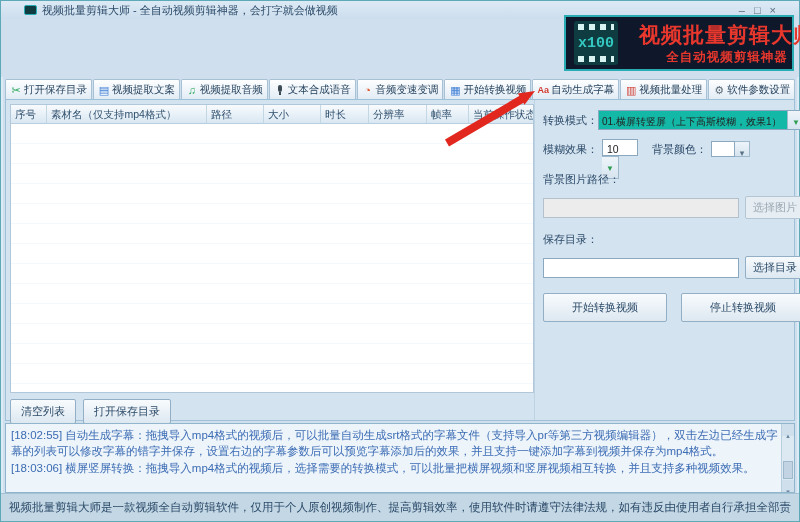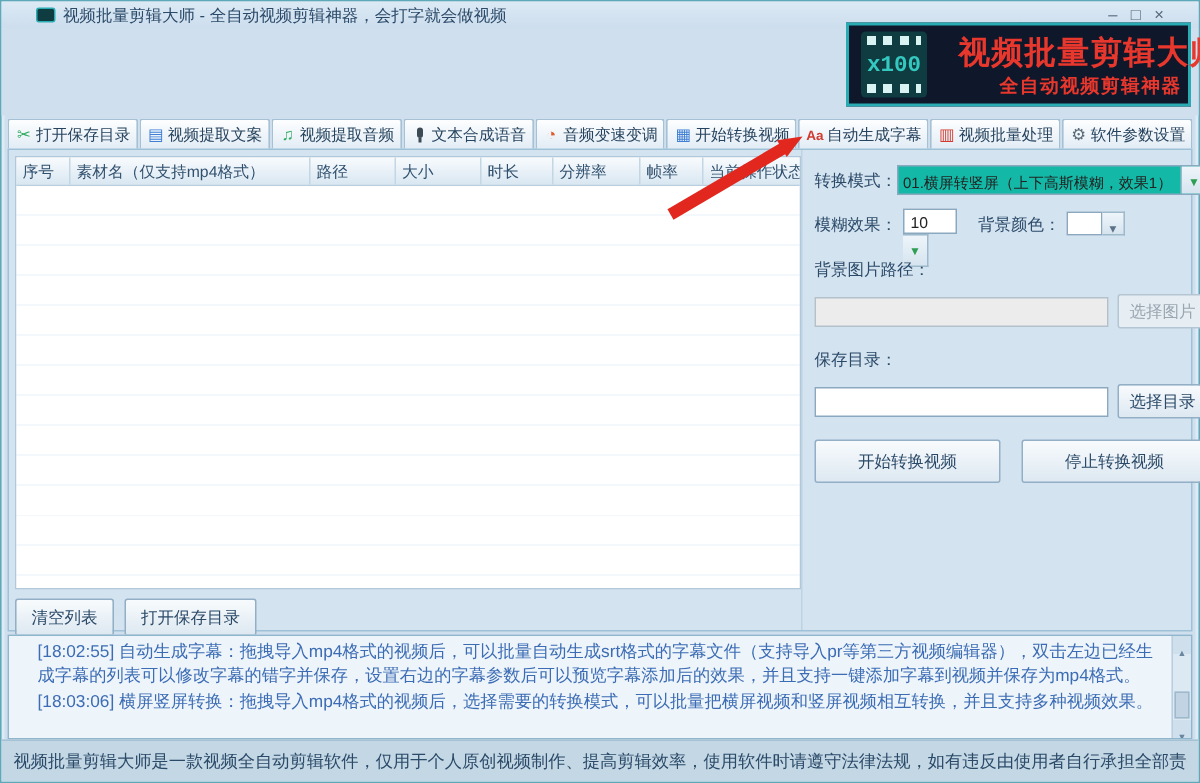--- a/index.html
+++ b/index.html
@@ -118,21 +118,21 @@
   .mini-drop::before { content:"▾"; font-size:9px; color:#5c7387; line-height:14px; }
   .text-input { flex:1; height:20px; border:1px solid #8aa8bf; background:#fff; font-size:11px; padding:0 3px; }
   .text-input.disabled { background:#ececec; border-color:#b4c1cc; }
   .panel-row .btn { margin-left:6px; padding:3px 7px; }
   .action-row { margin-top:14px; gap:14px; display:flex; }
   .action-row .btn { padding:6px 28px; }
   
   .log {
     position:relative; margin:2px 4px 0 4px; height:70px;
     border:1px solid #8fb6cc; background:#edf4fa;
-    padding:3px 16px 3px 19px; overflow:hidden;
+    padding:3px 16px 3px 5px; overflow:hidden;
   }
   .log-entry { font-size:11.5px; color:#3c6cb4; line-height:16px; margin-bottom:1px; }
   .log-scroll { position:absolute; top:0; right:0; width:13px; height:100%;
     background:#dce9f3; border-left:1px solid #b8cfdf; }
   .scroll-btn { position:absolute; left:0; width:12px; height:12px; text-align:center;
     background:#cfe0ec; }
   .scroll-btn.up { top:0; } .scroll-btn.down { bottom:0; }
   .scroll-btn.up::before { content:"▲"; font-size:6px; color:#68869f; line-height:12px; }
   .scroll-btn.down::before { content:"▼"; font-size:6px; color:#68869f; line-height:12px; }
   .scroll-thumb { position:absolute; left:1px; bottom:13px; width:10px; height:18px;

